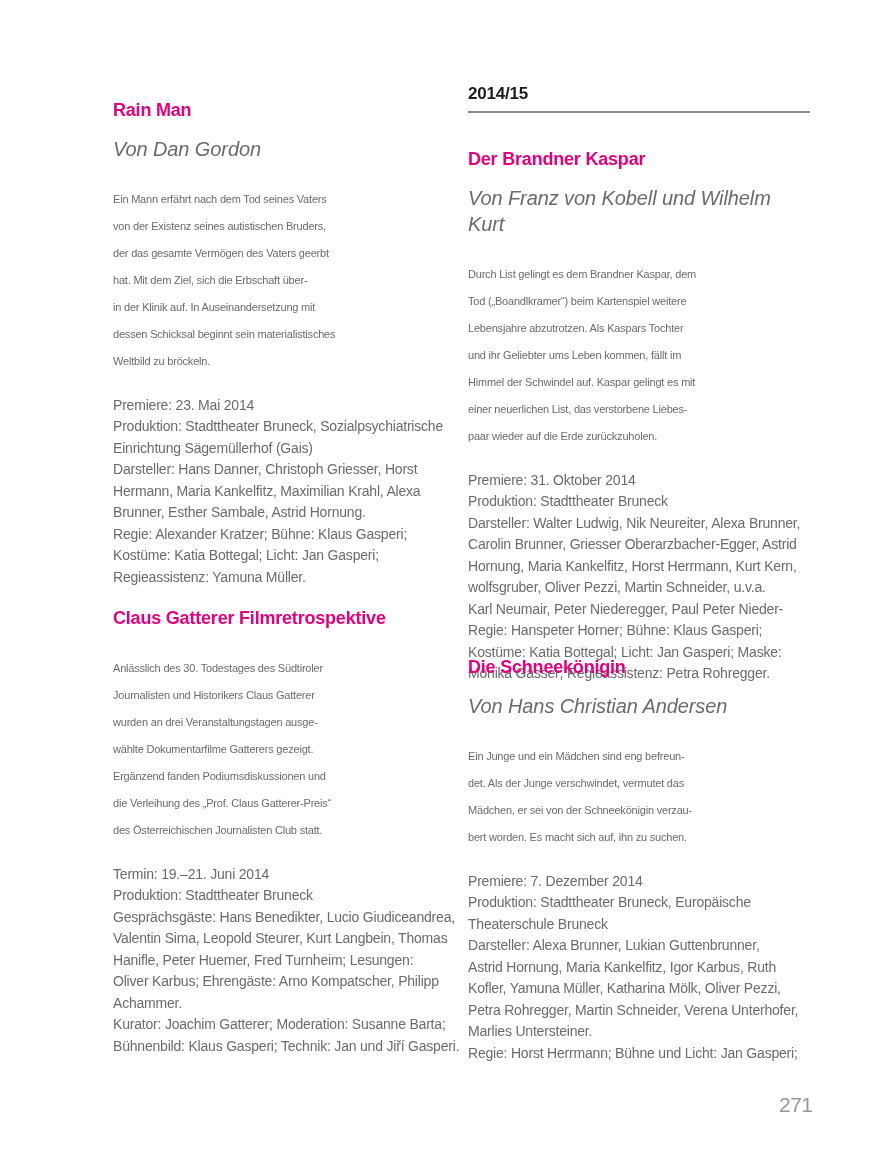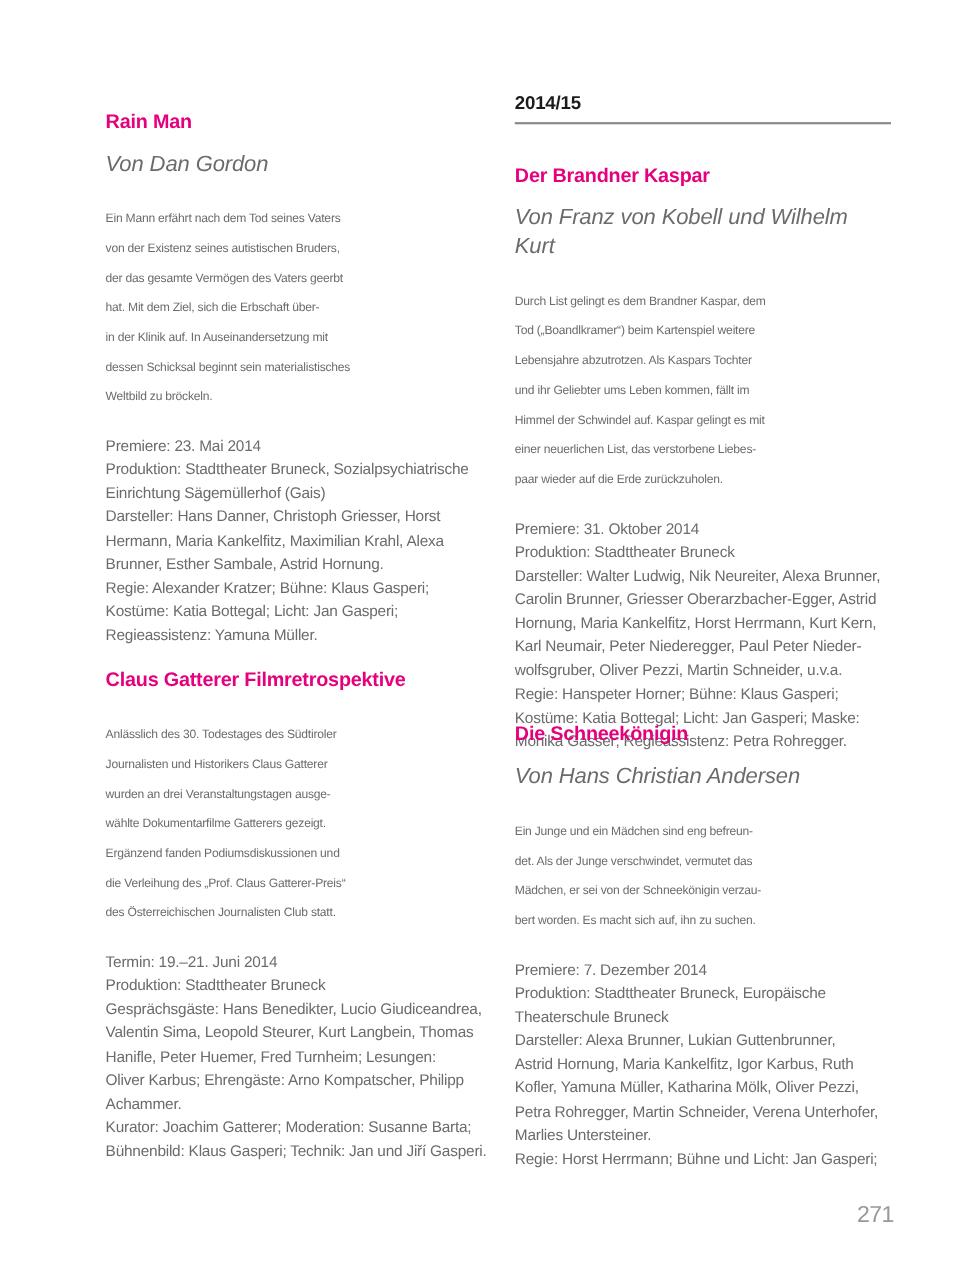--- a/index.html
+++ b/index.html
@@ -1,21 +1,21 @@
 <!DOCTYPE html>
 <html style="--accent-pink: #e5007d; --body-text: #6b6b6d; --heading-black: #1c1c1c; --rule-gray: #8a8a8a; --page-number-gray: #98989a;"><head>
 <meta charset="utf-8">
 <style>
   html,body { margin:0; padding:0; background:#ffffff; }
   .page {
     position:relative; width:881px; height:1160px; background:#ffffff;
     font-family:"Liberation Sans", sans-serif; overflow:hidden;
   }
   .section { position:absolute; }
-  .col-left  { left:96px;  width:366px; }
+  .col-left  { left:113px;  width:366px; }
   .col-right { left:468px; width:342px; }
   .title {
     color:var(--accent-pink,#e5007d); font-weight:bold;
     font-size:18px; line-height:22px; letter-spacing:-0.2px;
   }
   .subtitle {
     font-style:italic; font-size:20px; line-height:26px;
     color:var(--body-text,#6b6b6d); letter-spacing:-0.1px;
   }
   .synopsis {
@@ -108,22 +108,22 @@
         <div class="line">Himmel der Schwindel auf. Kaspar gelingt es mit</div>
         <div class="line">einer neuerlichen List, das verstorbene Liebes-</div>
         <div class="line">paar wieder auf die Erde zurückzuholen.</div>
       </div>
     <div class="credits">
         <div class="line">Premiere: 31. Oktober 2014</div>
         <div class="line">Produktion: Stadttheater Bruneck</div>
         <div class="line">Darsteller: Walter Ludwig, Nik Neureiter, Alexa Brunner,</div>
         <div class="line">Carolin Brunner, Griesser Oberarzbacher-Egger, Astrid</div>
         <div class="line">Hornung, Maria Kankelfitz, Horst Herrmann, Kurt Kern,</div>
+        <div class="line">wolfsgruber, Oliver Pezzi, Martin Schneider, u.v.a.</div>
         <div class="line">Karl Neumair, Peter Niederegger, Paul Peter Nieder-</div>
-        <div class="line">wolfsgruber, Oliver Pezzi, Martin Schneider, u.v.a.</div>
         <div class="line">Regie: Hanspeter Horner; Bühne: Klaus Gasperi;</div>
         <div class="line">Kostüme: Katia Bottegal; Licht: Jan Gasperi; Maske:</div>
         <div class="line">Monika Gasser; Regieassistenz: Petra Rohregger.</div>
       </div>
   </section>
 
   <section class="section col-right" style="top:641px">
     <h2 class="title">Die Schneekönigin</h2>
     <div class="subtitle">Von Hans Christian Andersen</div>
     <div class="synopsis">

